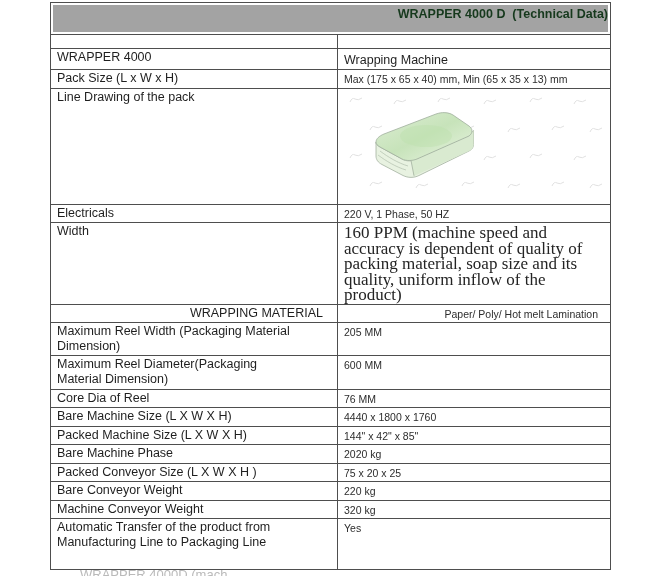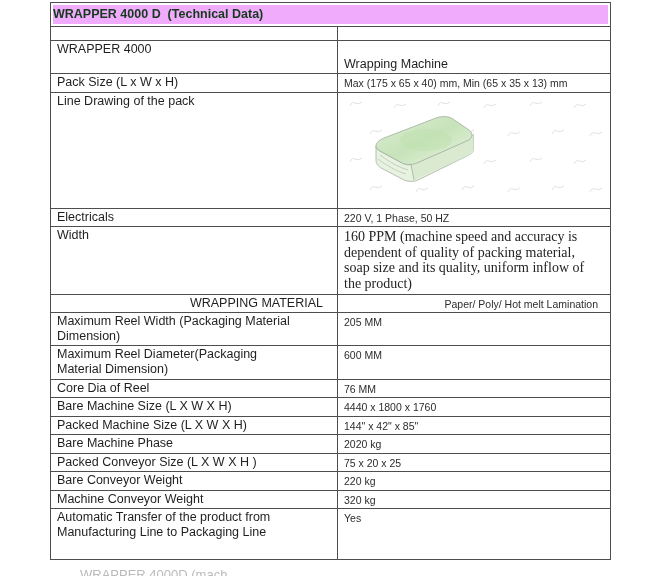--- a/index.html
+++ b/index.html
@@ -3,30 +3,30 @@
 <meta charset="utf-8">
 <style>
   html,body{margin:0;padding:0;background:#ffffff;}
   .page{position:relative;width:656px;height:576px;background:#ffffff;overflow:hidden;
         font-family:"Liberation Sans",sans-serif;}
   table.spec{position:absolute;left:50px;top:2px;width:560px;border-collapse:collapse;
              table-layout:fixed;}
   col.c1{width:287px;} col.c2{width:273px;}
   td{border:1px solid #4e4e4e;vertical-align:top;padding:0;overflow:hidden;}
   td.title-cell{padding:2px;}
-  .green-bar{height:19px;line-height:19px;background:#f0abfc;text-align:left;
+  .green-bar{height:27px;line-height:19px;background:#a3a3a3;text-align:right;
              font-weight:bold;font-size:12.5px;color:#16391d;white-space:pre;}
   tr.h12{height:14px;} tr.h15{height:15px;text-align:right;} tr.h18{height:18px;margin-left:29px;} tr.h19{height:19px;}
   tr.h30{height:30px;} tr.h34{height:34px;} tr.h35{height:51px;padding-left:16px;} tr.h68{height:68px;}
   tr.h113{height:113px;margin-top:20px;}
   td.lbl{font-size:12.5px;line-height:15px;color:#1f1f1f;padding:1px 14px 1px 6px;}
   td.lbl.lbl-narrow{padding-right:40px;}
   td.val{font-size:10.5px;line-height:13px;color:#2d2d2d;padding:3px 12px 1px 6px;}
-  td.val.val-lg{font-size:12.5px;line-height:15px;padding-top:16px;color:#1f1f1f;}
-  td.val.val-serif{font-family:"Liberation Serif",serif;font-size:14px;line-height:15.5px;
+  td.val.val-lg{font-size:12.5px;line-height:15px;padding-top:4px;color:#1f1f1f;}
+  td.val.val-serif{font-family:"Liberation Serif",serif;font-size:17px;line-height:15.5px;
                    color:#242424;padding-top:2px;}
   td.draw-cell{padding:0;}
   .footer-line{position:absolute;left:80px;top:567px;width:570px;font-size:13px;
                color:#a9a9a9;opacity:.8;white-space:nowrap;}
 </style>
 </head>
 <body>
 
 <div class="page">
 

